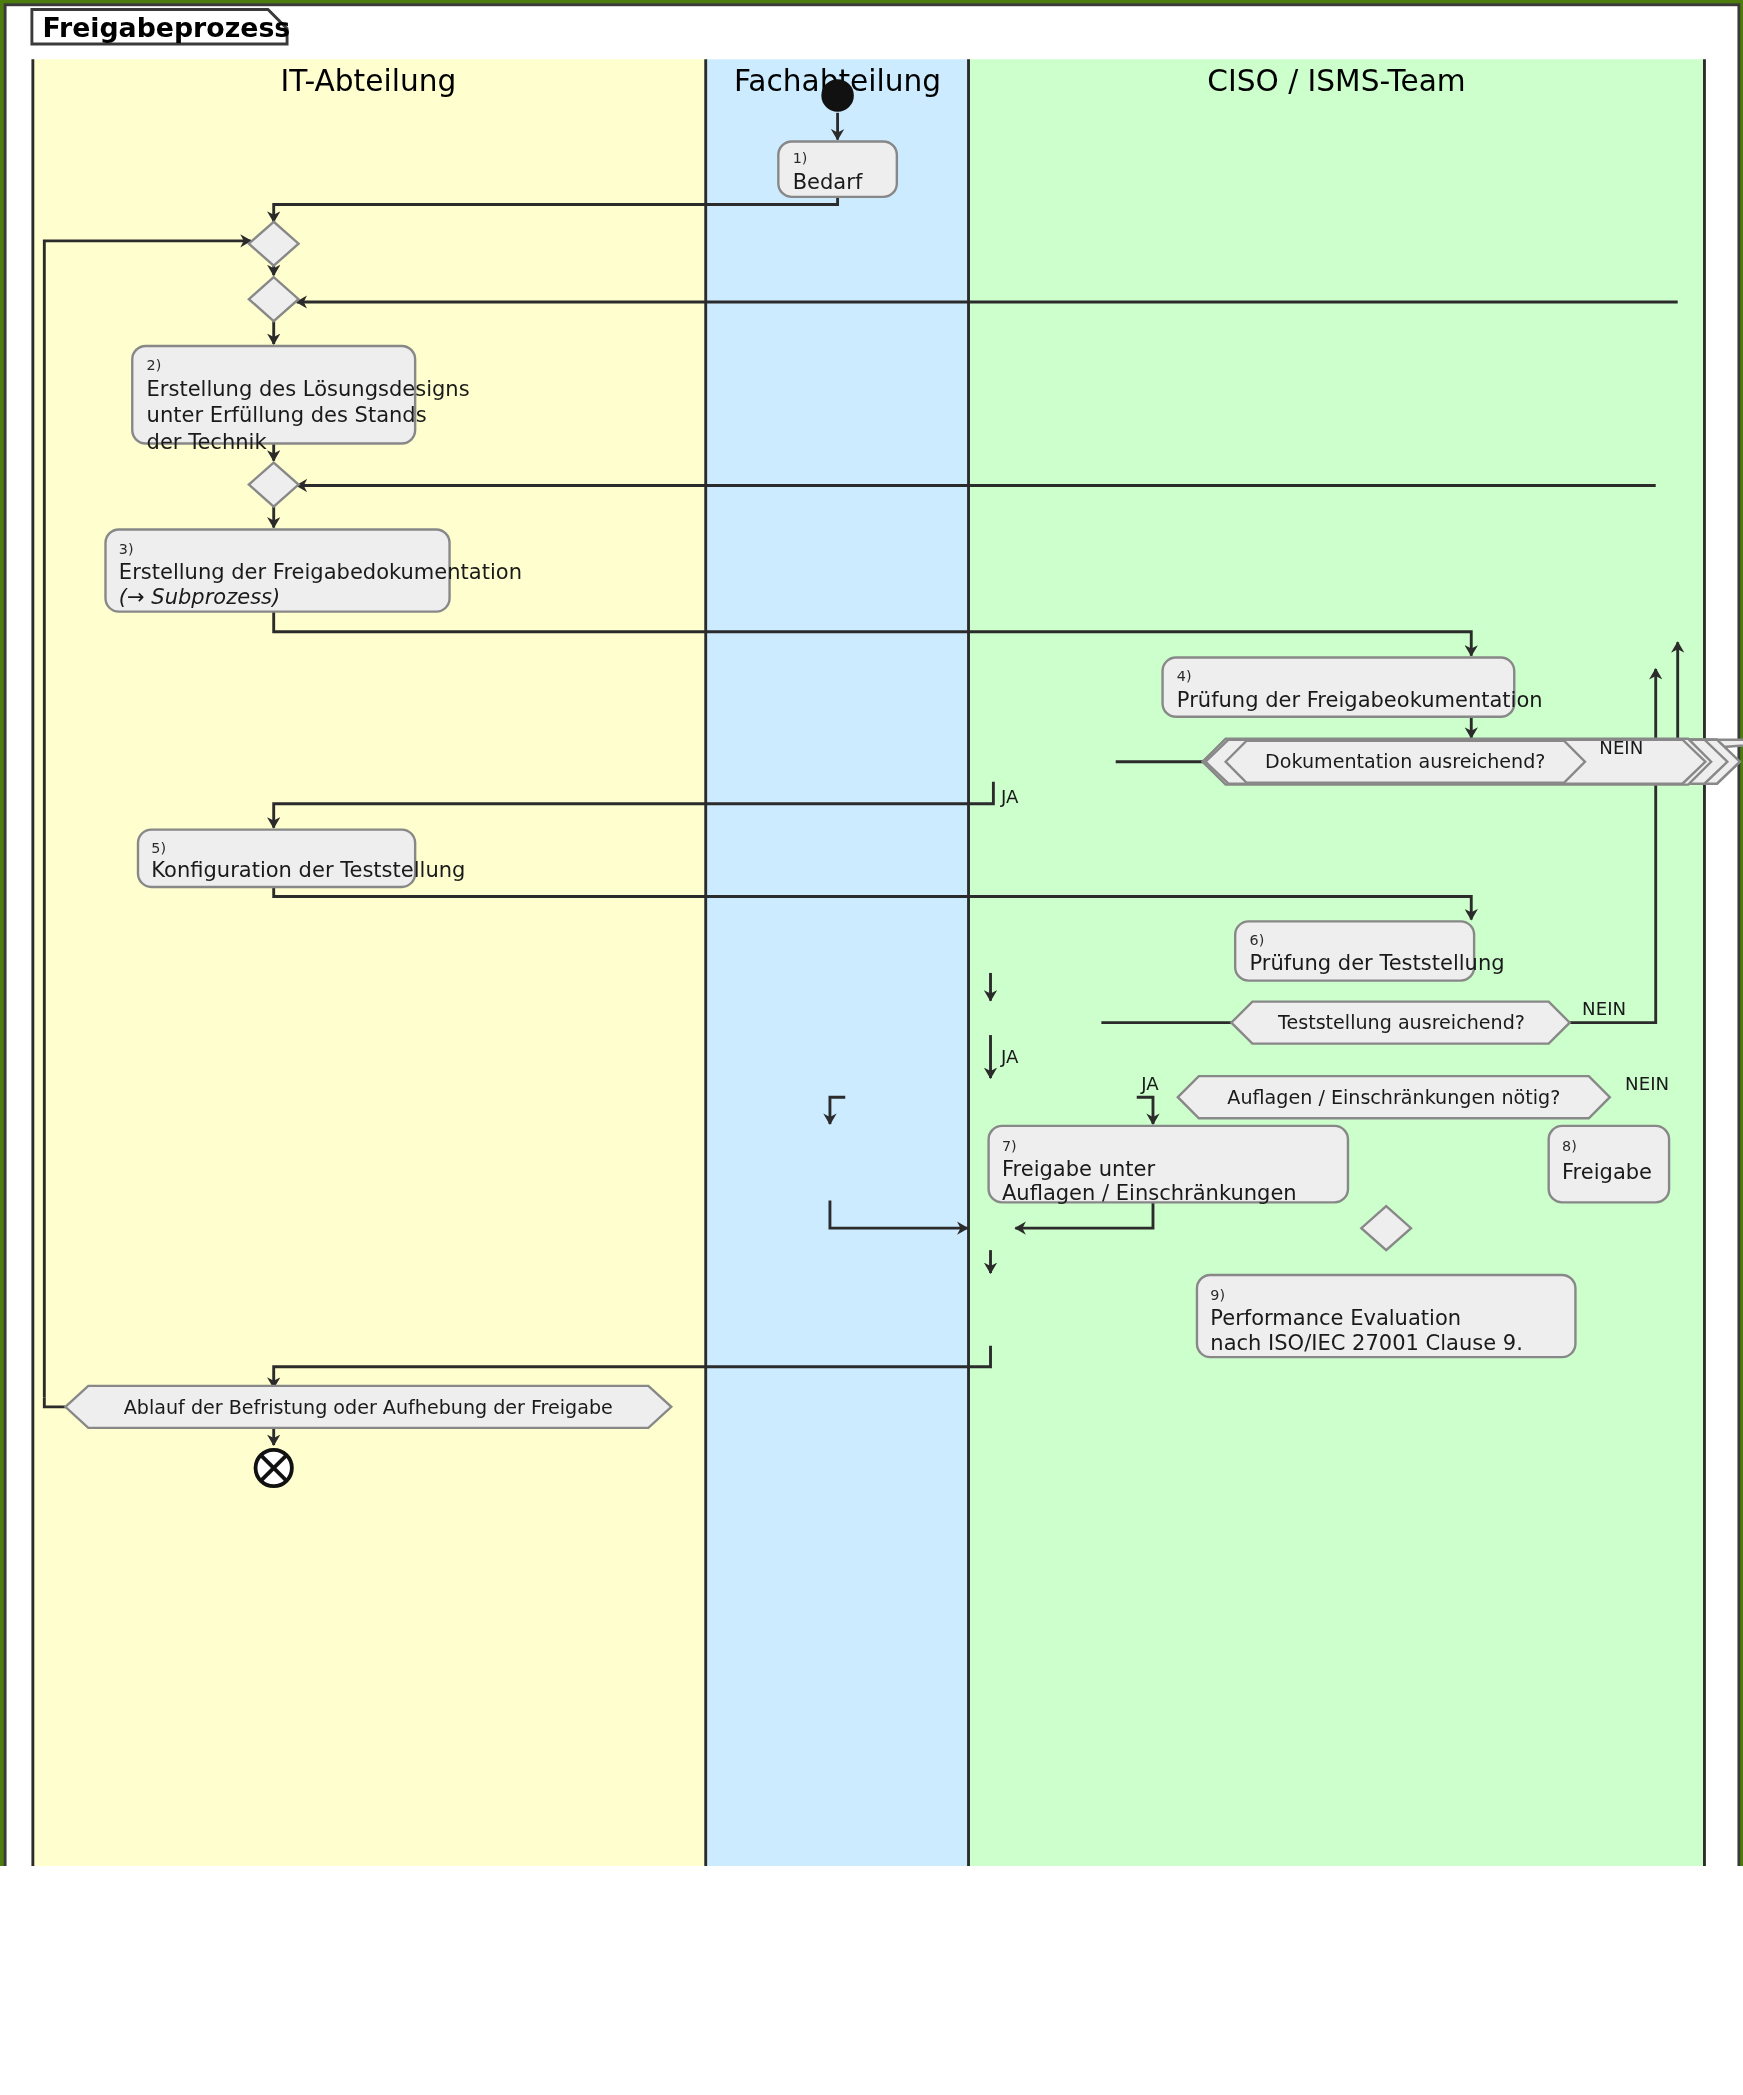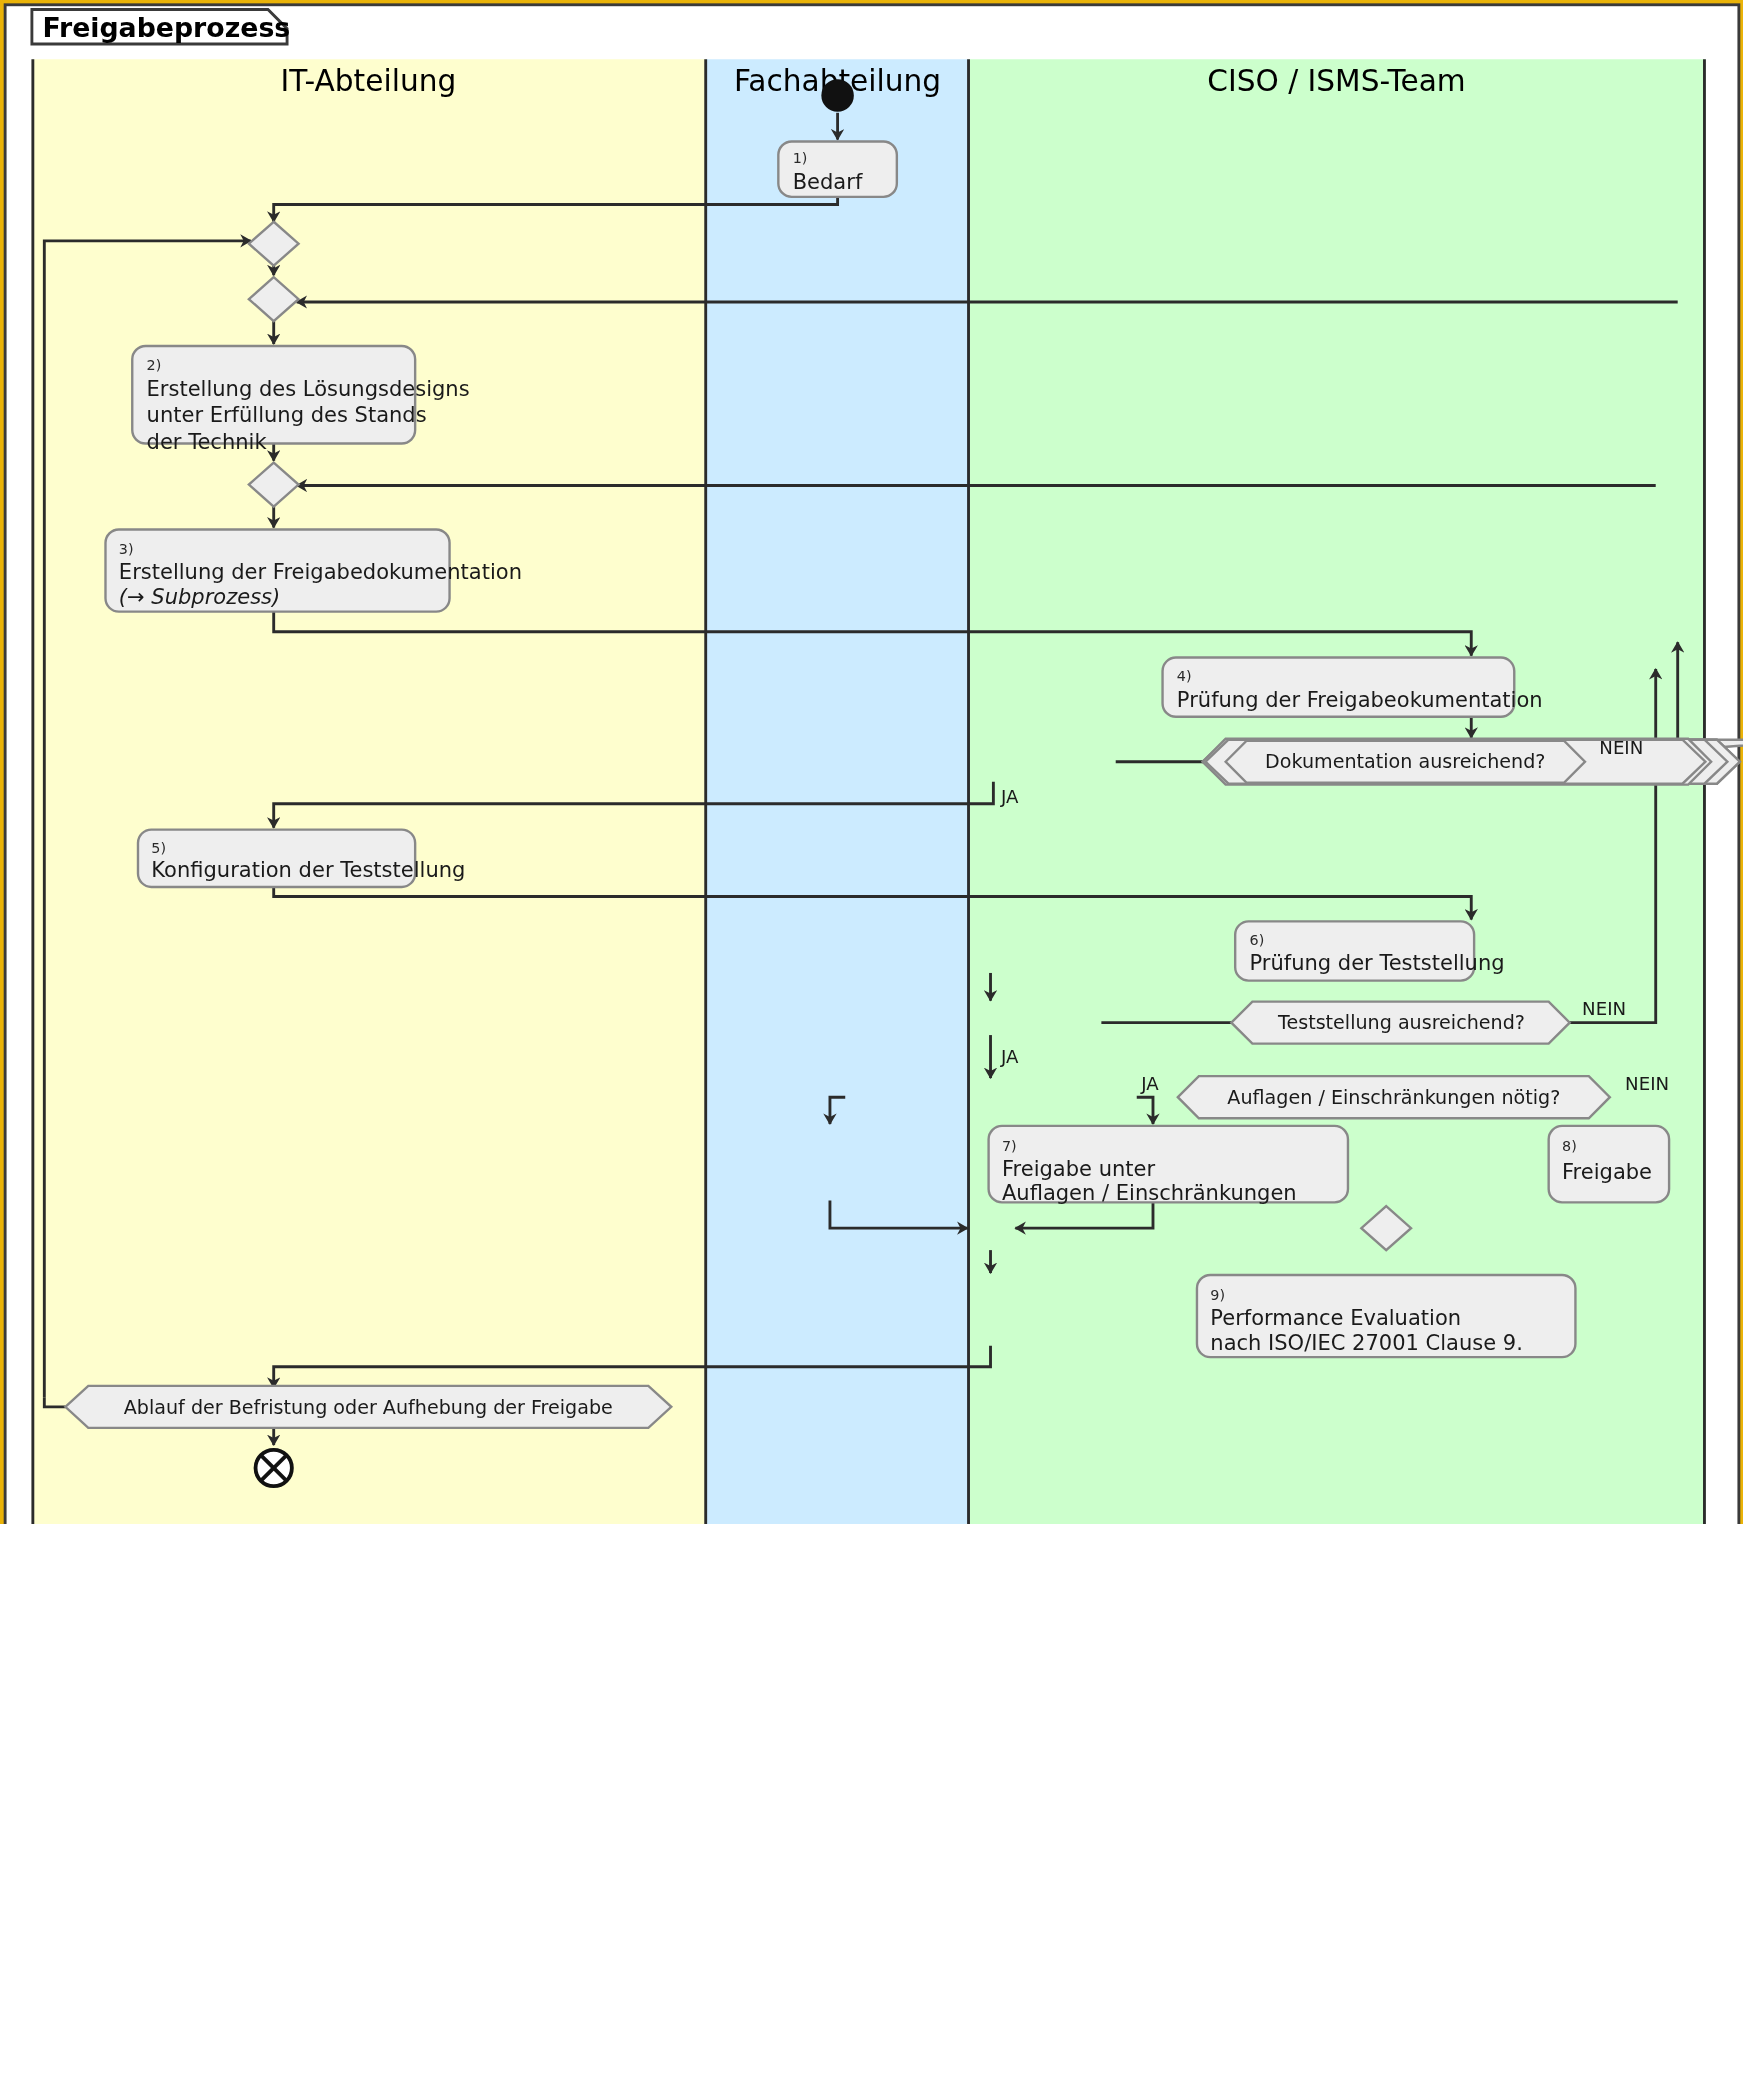--- a/index.html
+++ b/index.html
@@ -1,17 +1,17 @@
 <!DOCTYPE html>
 <html><head>
 <meta charset="utf-8">
 <style>
   html,body{margin:0;padding:0;background:#ffffff;}
   body{font-family:"DejaVu Sans","Liberation Sans",sans-serif;}
-  #stage{position:relative;width:1744px;height:1524px;background:#eab308;overflow:hidden;}
+  #stage{position:relative;width:1744px;height:1866px;background:#4d7c0f;overflow:hidden;}
   svg{display:block;}
   .lane-label{font-size:31px;fill:#000;font-family:"DejaVu Sans","Liberation Sans",sans-serif;}
   .act-num{font-size:15px;fill:#2a2a2a;font-family:"DejaVu Sans","Liberation Sans",sans-serif;}
   .act-txt{font-size:22px;fill:#1a1a1a;font-family:"DejaVu Sans","Liberation Sans",sans-serif;}
   .act-txt.it{font-style:italic;}
   .cond-txt{font-size:20px;fill:#1a1a1a;font-family:"DejaVu Sans","Liberation Sans",sans-serif;}
   .edge-lbl{font-size:19px;fill:#1a1a1a;font-family:"DejaVu Sans","Liberation Sans",sans-serif;}
   .title-txt{font-size:28px;font-weight:bold;fill:#000;font-family:"DejaVu Sans","Liberation Sans",sans-serif;}
   .ln{stroke:#2b2b2b;stroke-width:3;fill:none;}
   .node{fill:#EEEEEE;stroke:#888888;stroke-width:2.5;}

